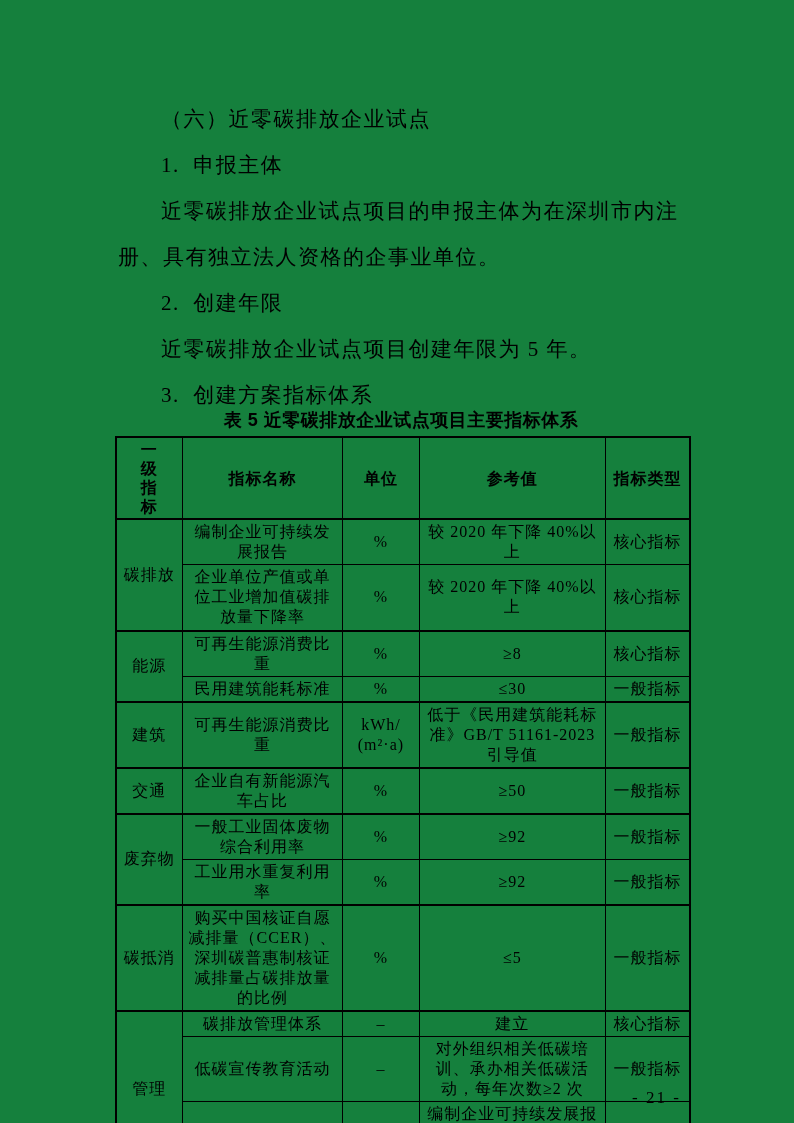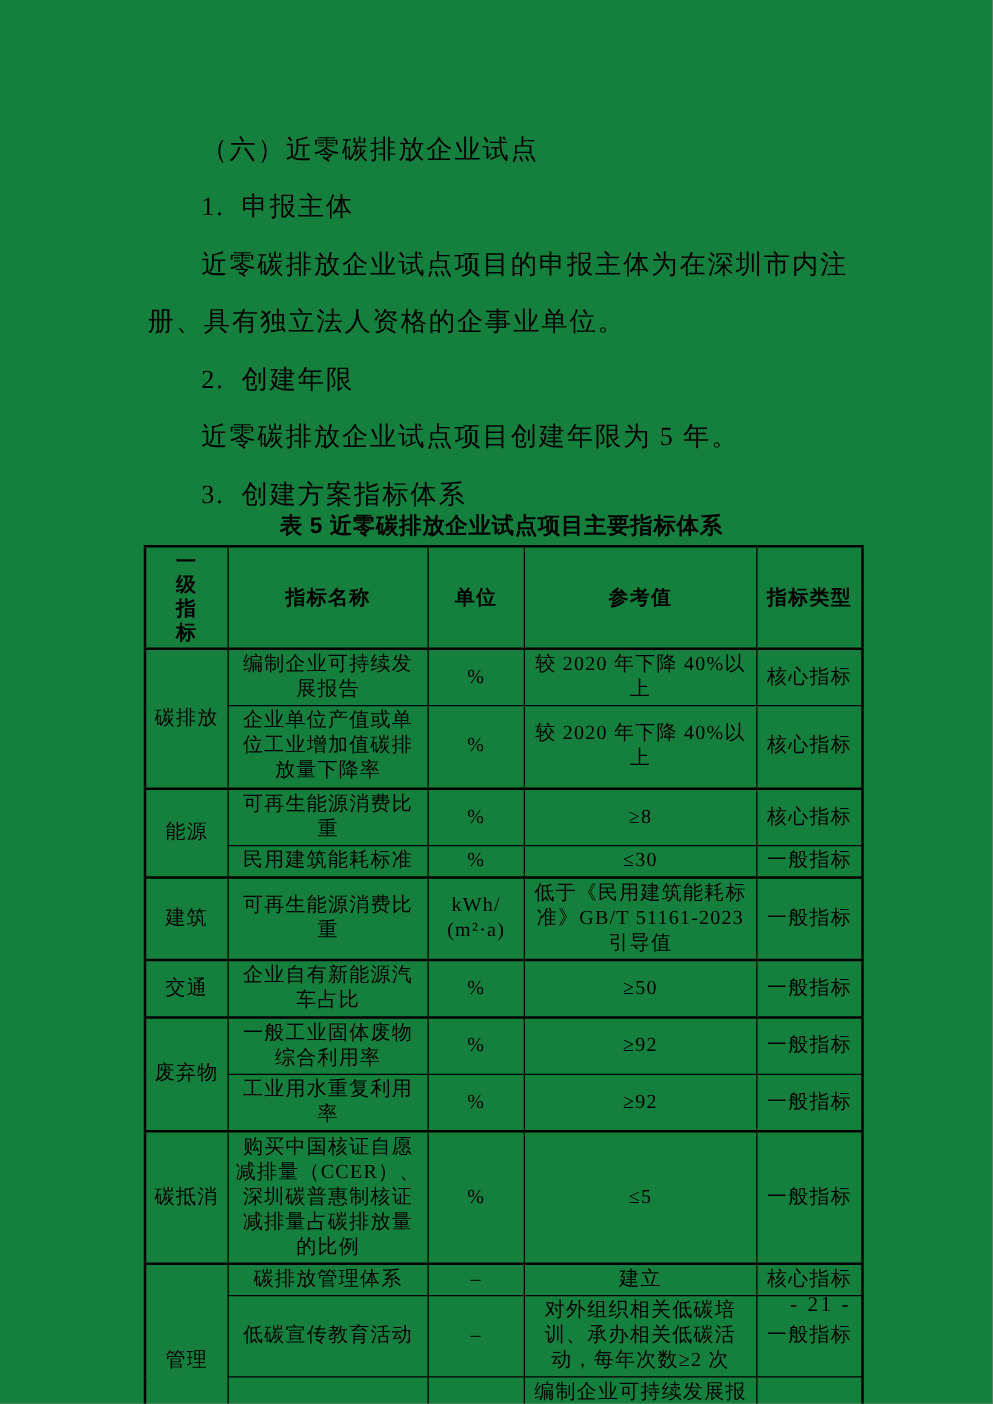--- a/index.html
+++ b/index.html
@@ -58,21 +58,21 @@
   .indicator-table td {
     line-height:20px;
     letter-spacing:1px;
   }
   tr.group-start td { border-top:2px solid #000; }
   .indicator-table tr:first-child th { border-top:2px solid #000; }
   .narrow2 { display:inline-block; width:2.1em; }
   .unit-cell { white-space:pre-line; }
   .page-number {
     position:absolute;
-    left:632px; top:1034px;
+    left:632px; top:1088px;
     font-size:17px;
     letter-spacing:2px;
     white-space:pre;
   }
 </style>
 </head>
 <body>
 
 <div class="page">
   <div class="doc">

